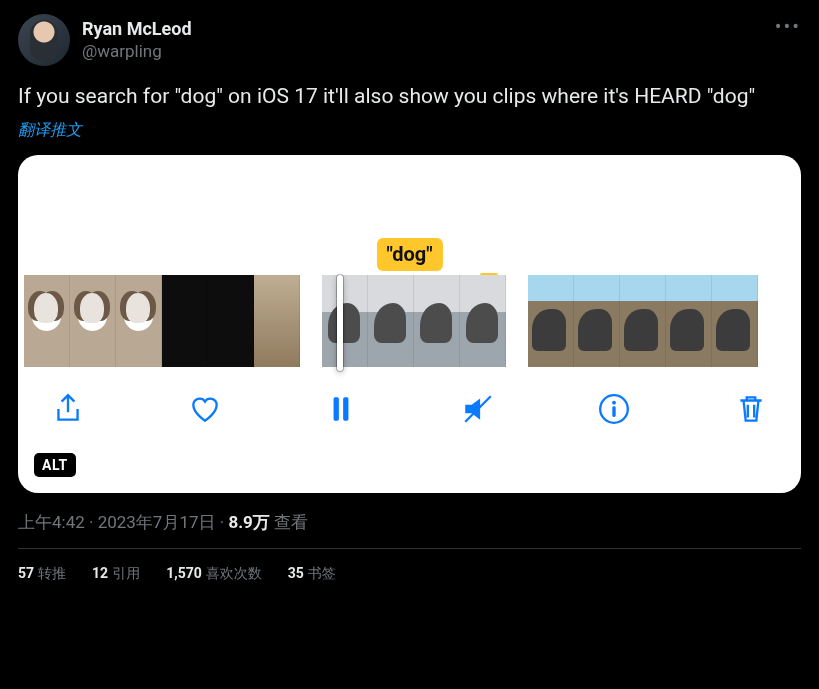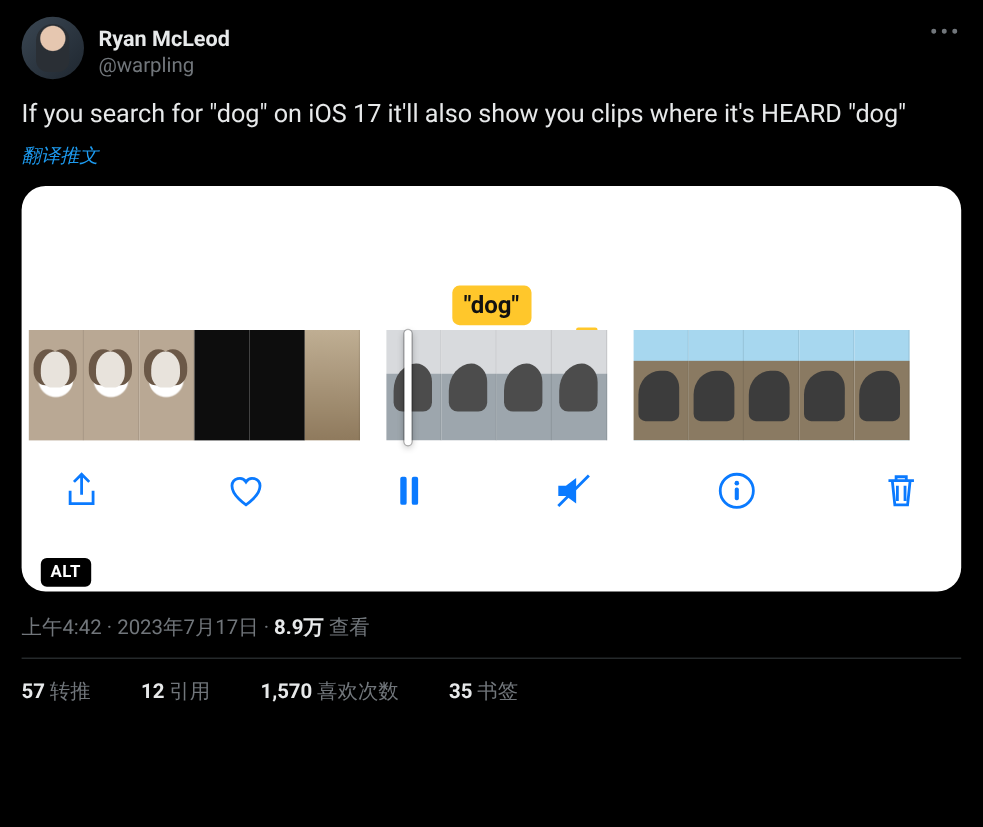--- a/index.html
+++ b/index.html
@@ -9,21 +9,21 @@
     font-family: -apple-system, BlinkMacSystemFont, "Segoe UI", Roboto, Helvetica, Arial, sans-serif;
     width: 819px;
     height: 689px;
     overflow: hidden;
   }
   .tweet {
     padding: 14px 18px 0 18px;
   }
   .header {
     display: flex;
-    align-items: flex-end;
+    align-items: center;
     gap: 12px;
     position: relative;
   }
   .avatar {
     width: 52px;
     height: 52px;
     border-radius: 50%;
     background: linear-gradient(135deg,#3a4652 0%, #1f2730 100%);
     flex-shrink: 0;
     overflow: hidden;
@@ -167,21 +167,21 @@
     width: 40px; height: 40px;
     display: flex; align-items: center; justify-content: center;
     cursor: pointer;
   }
   .tool-btn svg { width: 34px; height: 34px; }
   .tool-blue { stroke: #0a7aff; fill: none; stroke-width: 2.2; }
   .tool-blue-fill { fill: #0a7aff; }
   .alt-badge {
     position: absolute;
     left: 16px;
-    bottom: 4px;
+    bottom: 16px;
     background: #000;
     color: #fff;
     font-weight: 700;
     font-size: 14px;
     padding: 4px 8px;
     border-radius: 5px;
     letter-spacing: 0.5px;
   }
   .meta {
     margin-top: 18px;
@@ -189,23 +189,23 @@
     font-size: 17px;
   }
   .meta strong { color: #e7e9ea; font-weight: 700; text-align: right; }
   .divider {
     border: none;
     border-top: 1px solid #2f3336;
     margin-top: 14px;
   }
   .stats {
     display: flex;
-    gap: 42px;
+    gap: 26px;
     padding-top: 16px;
-    font-size: 17px;
+    font-size: 14px;
     color: #71767b;
   }
   .stats strong { color: #e7e9ea; font-weight: 700; margin-right: 4px; }
 </style>
 </head>
 <body>
 
 <div class="tweet">
 
   <div class="header">

